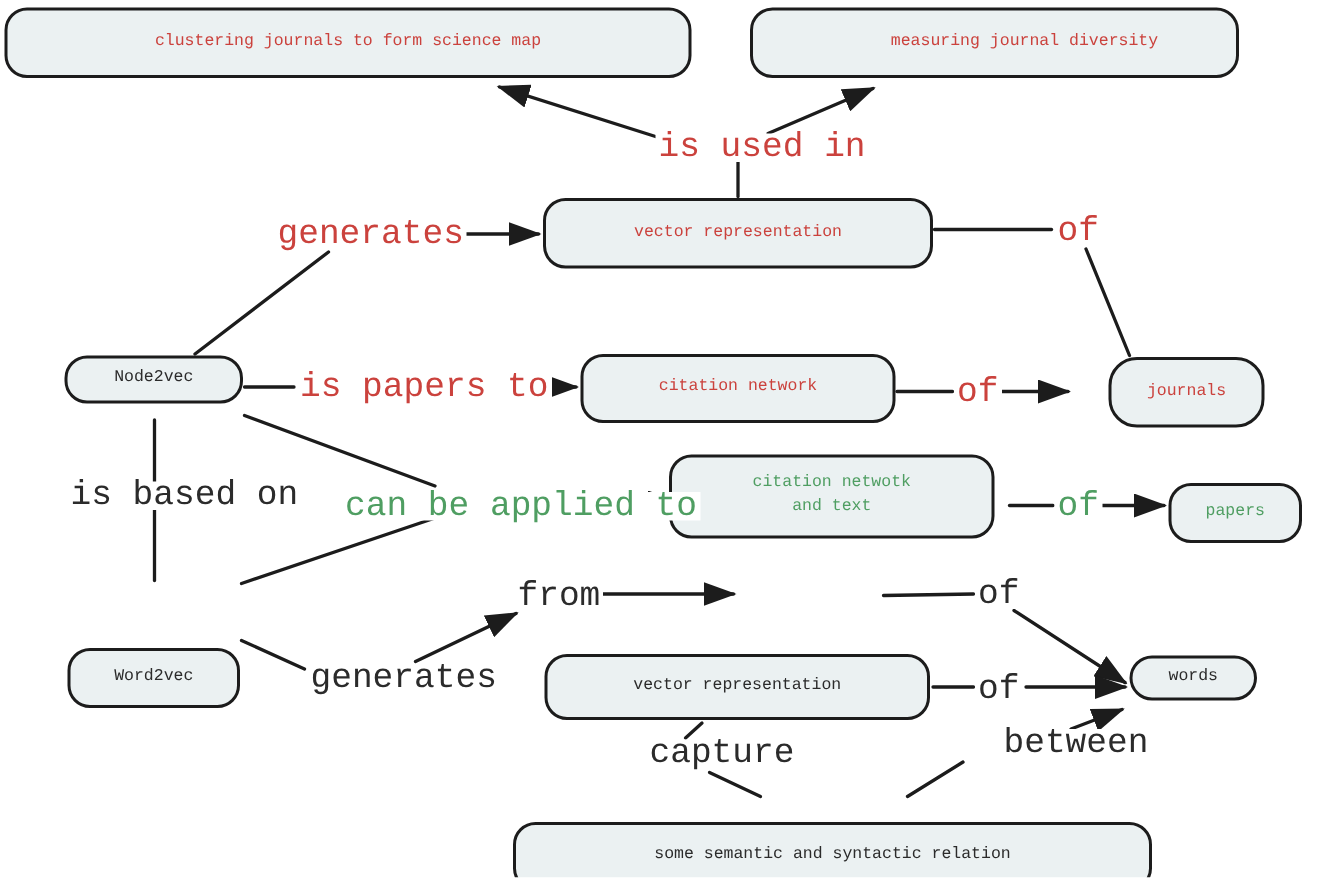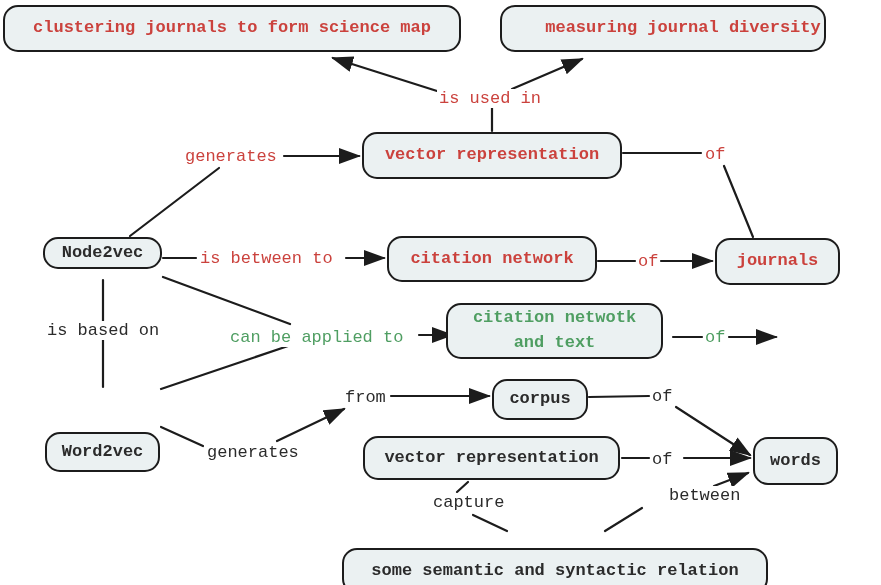--- a/index.html
+++ b/index.html
@@ -25,29 +25,28 @@
   .node {
     position: absolute;
     box-sizing: border-box;
     background: var(--node_fill, #ebf1f2);
     border: 2.4px solid var(--ink, #1c1c1c);
     border-radius: 15px;
     display: flex;
     align-items: center;
     justify-content: center;
     text-align: center;
-    font-size: 17px;
+    font-size: 11px;
     line-height: 1.45;
     white-space: pre-line;
     z-index: 2;
-    font-weight: bold;
   }
   .lbl {
     position: absolute;
-    font-size: 17px;
+    font-size: 23px;
     line-height: 19px;
     background: var(--page_bg, #ffffff);
     padding: 0 2px;
     white-space: nowrap;
     z-index: 3;
   }
   .c-red   { color: var(--red,   #cb423d); }
   .c-green { color: var(--green, #4f9e62); }
   .c-ink   { color: var(--text_ink, #2b2b2b); }
 </style>
@@ -92,33 +91,33 @@
     <line x1="468" y1="482" x2="457" y2="492"></line>
     <line x1="473" y1="515" x2="507" y2="531"></line>
     <line x1="605" y1="531" x2="642" y2="508"></line>
   </svg>
 
   <div class="node c-red" style="left:3px;   top:5px;   width:458px; height:47px;">clustering journals to form science map</div>
   <div class="node c-red" style="left:500px; top:5px;   width:326px; height:47px;padding-left:40px;">measuring journal diversity</div>
   <div class="node c-red" style="left:362px; top:132px; width:260px; height:47px;">vector representation</div>
   <div class="node c-ink" style="left:43px;  top:237px; width:119px; height:32px;">Node2vec</div>
   <div class="node c-red" style="left:387px; top:236px; width:210px; height:46px;">citation network</div>
-  <div class="node c-red" style="left:715px; top:238px; width:125px; height:47px;">journals</div>
+  <div class="node c-red" style="left:739px; top:238px; width:104px; height:47px;border-radius:19px;">journals</div>
   <div class="node c-green" style="left:446px; top:303px; width:217px; height:56px;">citation netwotk
 and text</div>
+  <div class="node c-green" style="left:779px; top:322px; width:89px;  height:40px;">papers</div>
   <div class="node c-ink" style="left:45px;  top:388px; width:115px; height:40px;margin-top:44px;">Word2vec</div>
-  <div class="node c-ink" style="left:492px; top:379px; width:96px;  height:41px;">corpus</div>
   <div class="node c-ink" style="left:363px; top:436px; width:257px; height:44px;">vector representation</div>
-  <div class="node c-ink" style="left:753px; top:437px; width:85px;  height:48px;">words</div>
+  <div class="node c-ink" style="left:753px; top:437px; width:85px;  height:30px;">words</div>
   <div class="node c-ink" style="left:342px; top:548px; width:426px; height:46px;">some semantic and syntactic relation</div>
 
   <span class="lbl c-red" style="left:437px; top:89px;">is used in</span>
   <span class="lbl c-red" style="left:183px; top:147px;">generates</span>
   <span class="lbl c-red" style="left:703px; top:145px;">of</span>
-  <span class="lbl c-red" style="left:198px; top:249px;">is between to</span>
+  <span class="lbl c-red" style="left:198px; top:249px;">is papers to</span>
   <span class="lbl c-red" style="left:636px; top:252px;">of</span>
   <span class="lbl c-green" style="left:228px; top:328px;">can be applied to</span>
   <span class="lbl c-ink" style="left:45px;  top:321px;">is based on</span>
   <span class="lbl c-green" style="left:703px; top:328px;">of</span>
   <span class="lbl c-ink" style="left:343px; top:388px;">from</span>
   <span class="lbl c-ink" style="left:205px; top:443px;">generates</span>
   <span class="lbl c-ink" style="left:650px; top:387px;">of</span>
   <span class="lbl c-ink" style="left:650px; top:450px;">of</span>
   <span class="lbl c-ink" style="left:415px; top:493px;margin-left:16px;">capture</span>
   <span class="lbl c-ink" style="left:643px; top:486px;margin-left:24px;">between</span>

